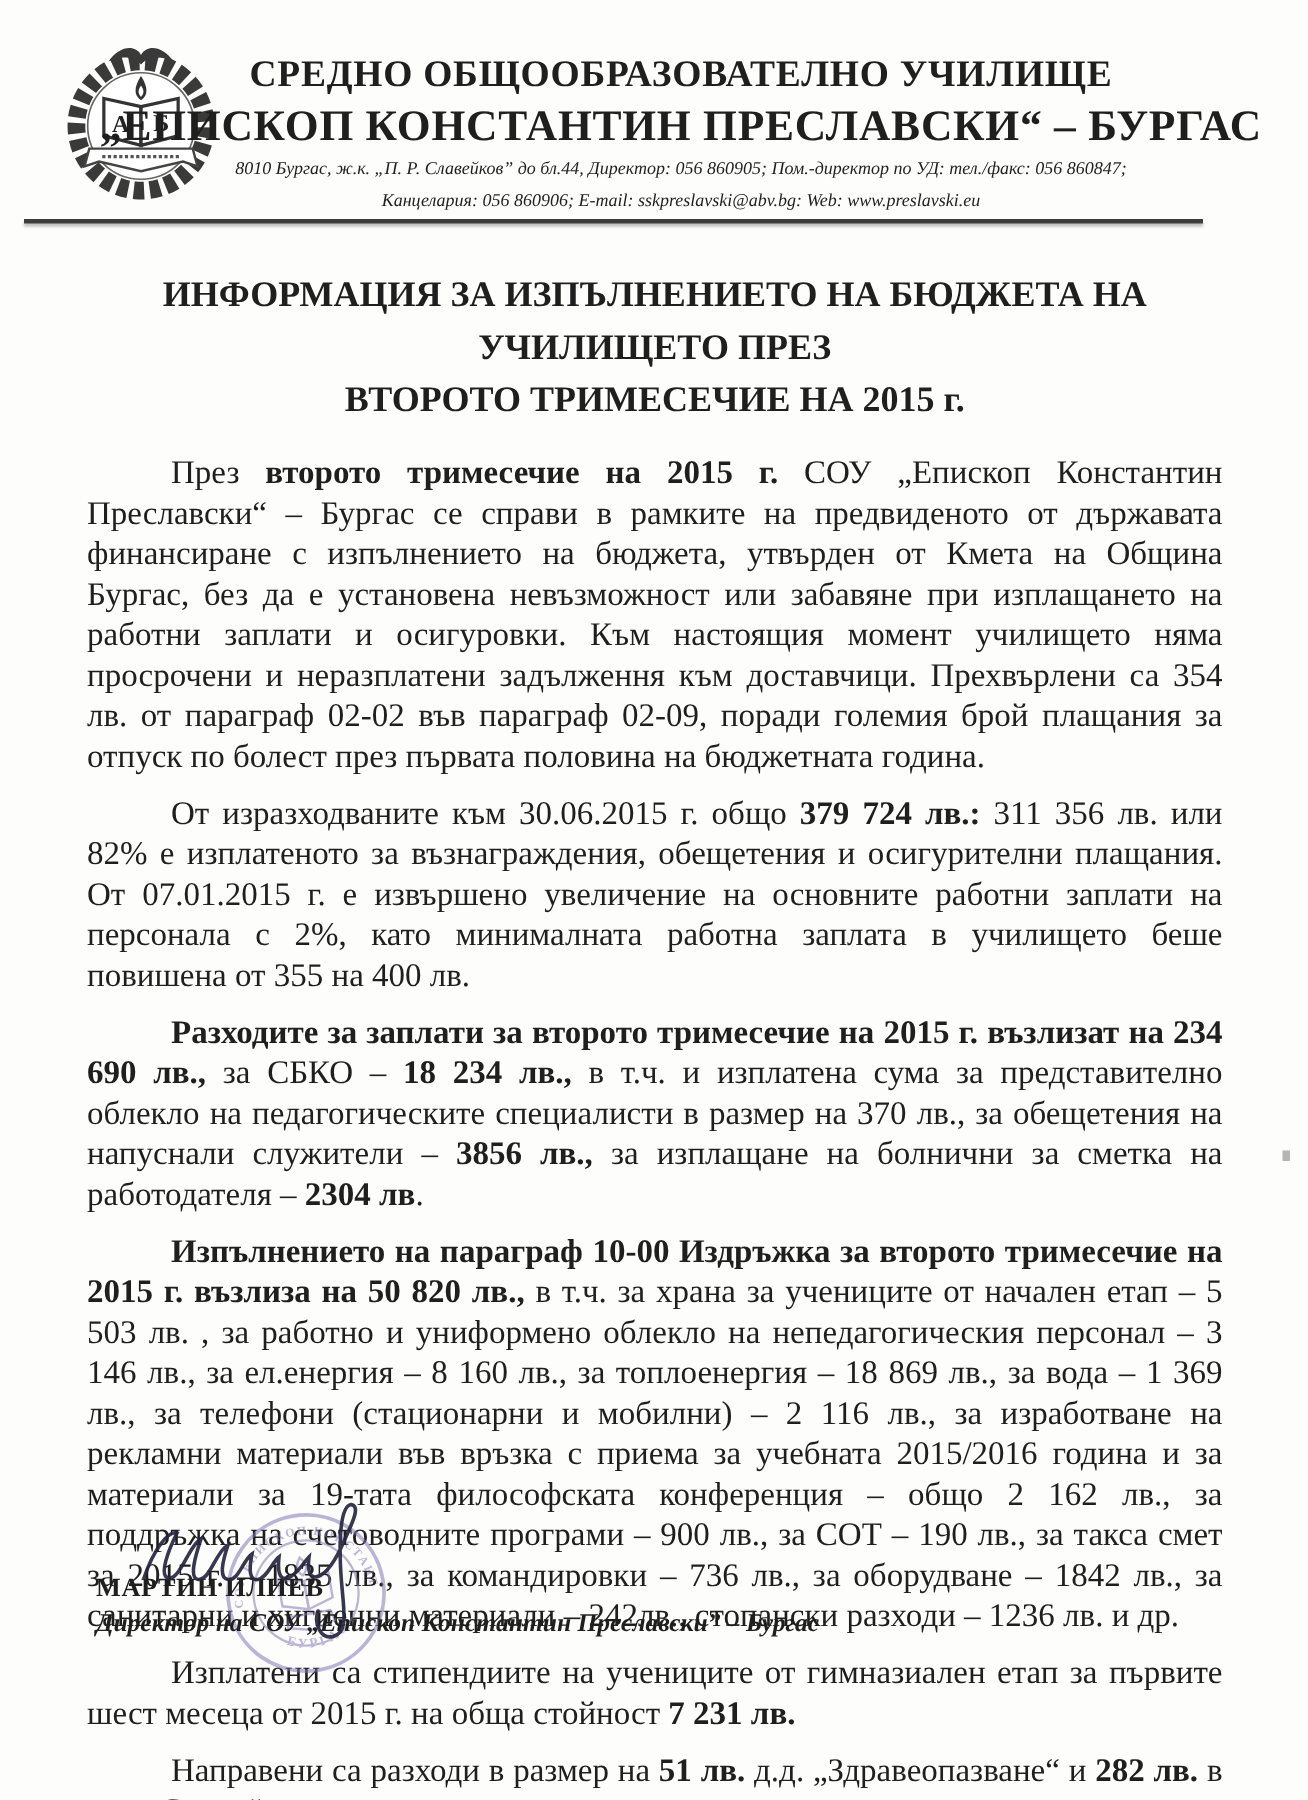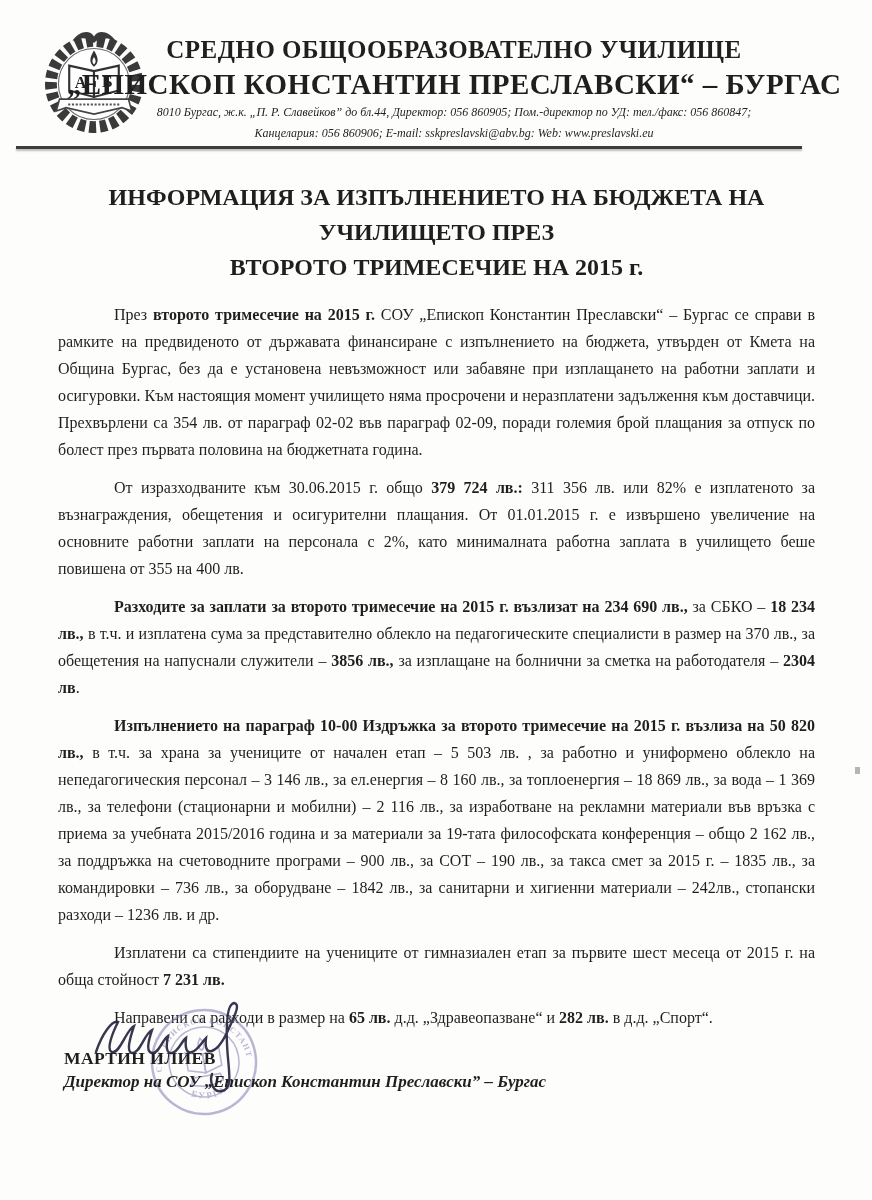--- a/index.html
+++ b/index.html
@@ -21,21 +21,21 @@
   .logo{position:absolute;left:40px;top:28px;}
   .head-text{position:absolute;left:60px;top:34px;width:788px;text-align:center;}
   .school-line1{font-size:25px;font-weight:bold;letter-spacing:.5px;line-height:32px;}
   .school-line2{font-size:29px;font-weight:bold;letter-spacing:.5px;line-height:36px;}
   .contact{font-style:italic;font-size:12px;line-height:21px;white-space:nowrap;}
   .rule{position:absolute;left:16px;top:146px;width:786px;height:3px;
         background:var(--rule-color);box-shadow:0 2px 2px rgba(70,70,70,.35);}
   
   .main{position:absolute;left:58px;top:180px;width:757px;}
   .doc-title{text-align:center;font-weight:bold;font-size:24px;line-height:35px;margin:0 0 16px;}
-  .para{margin:0 0 11px;font-size:16px;line-height:27px;text-align:justify;text-indent:56px;}
+  .para{margin:0 0 11px;font-size:22px;line-height:27px;text-align:justify;text-indent:56px;}
   .para .b{font-weight:bold;}
   
   .stamp{position:absolute;left:146px;top:1004px;opacity:.52;transform:rotate(-10deg);z-index:1;}
   .stamp .ring{stroke:var(--stamp-color);fill:none;}
   .stamp text{fill:var(--stamp-color);font-family:"Liberation Serif",serif;font-weight:bold;}
   .stamp .crest{stroke:var(--stamp-color);fill:none;}
   .ink{position:absolute;left:88px;top:1000px;z-index:3;}
   .ink path{stroke:var(--ink-color);fill:none;stroke-width:2.4;stroke-linecap:round;opacity:.92;}
   .sig-name{position:absolute;left:64px;top:1048px;font-size:17.5px;font-weight:bold;
             letter-spacing:.4px;z-index:2;}
@@ -80,25 +80,25 @@
 
   <div class="rule"></div>
 
   <div class="main">
     <div class="doc-title">
       <div>ИНФОРМАЦИЯ ЗА ИЗПЪЛНЕНИЕТО НА БЮДЖЕТА НА УЧИЛИЩЕТО ПРЕЗ</div>
       <div>ВТОРОТО ТРИМЕСЕЧИЕ НА 2015 г.</div>
     </div>
     <div>
         <p class="para"><span>През </span><span class="b">второто тримесечие на 2015 г.</span><span> СОУ „Епископ Константин Преславски“ – Бургас се справи в рамките на предвиденото от държавата финансиране с изпълнението на бюджета, утвърден от Кмета на Община Бургас, без да е установена невъзможност или забавяне при изплащането на работни заплати и осигуровки. Към настоящия момент училището няма просрочени и неразплатени задълження към доставчици. Прехвърлени са 354 лв. от параграф 02-02 във параграф 02-09, поради големия брой плащания за отпуск по болест през първата половина на бюджетната година.</span></p>
-        <p class="para"><span>От изразходваните към 30.06.2015 г. общо </span><span class="b">379 724 лв.:</span><span> 311 356 лв. или 82% е изплатеното за възнаграждения, обещетения и осигурителни плащания. От 01.01.2015 г. е извършено увеличение на основните работни заплати на персонала с 2%, като минималната работна заплата в училището беше повишена от 355 на 400 лв.</span></p>
+        <p class="para"><span>От изразходваните към 30.06.2015 г. общо </span><span class="b">379 724 лв.:</span><span> 311 356 лв. или 82% е изплатеното за възнаграждения, обещетения и осигурителни плащания. От 07.01.2015 г. е извършено увеличение на основните работни заплати на персонала с 2%, като минималната работна заплата в училището беше повишена от 355 на 400 лв.</span></p>
         <p class="para"><span class="b">Разходите за заплати за второто тримесечие на 2015 г. възлизат на 234 690 лв.,</span><span> за СБКО – </span><span class="b">18 234 лв.,</span><span> в т.ч. и изплатена сума за представително облекло на педагогическите специалисти в размер на 370 лв., за обещетения на напуснали служители – </span><span class="b">3856 лв.,</span><span> за изплащане на болнични за сметка на работодателя – </span><span class="b">2304 лв</span><span>.</span></p>
         <p class="para"><span class="b">Изпълнението на параграф 10-00 Издръжка за второто тримесечие на 2015 г. възлиза на 50 820 лв.,</span><span> в т.ч. за храна за учениците от начален етап – 5 503 лв. , за работно и униформено облекло на непедагогическия персонал – 3 146 лв.,  за ел.енергия – 8 160 лв., за топлоенергия – 18 869 лв., за вода – 1 369 лв., за телефони (стационарни и мобилни) – 2 116 лв., за изработване на рекламни материали във връзка с приема за учебната 2015/2016 година и за материали за 19-тата философската конференция – общо 2 162 лв., за поддръжка на счетоводните програми – 900 лв., за СОТ – 190 лв., за такса смет за 2015 г. – 1835 лв., за командировки – 736 лв., за оборудване – 1842 лв., за санитарни и хигиенни материали – 242лв., стопански разходи – 1236 лв. и др.</span></p>
         <p class="para"><span>Изплатени са стипендиите на учениците от гимназиален етап за първите шест месеца от 2015 г. на обща стойност </span><span class="b">7 231 лв.</span></p>
-        <p class="para"><span>Направени са разходи в размер на </span><span class="b">65 лв.</span><span> д.д. „Здравеопазване“ и </span><span class="b">282 лв.</span><span> в д.д. „Спорт“.</span></p>
+        <p class="para"><span>Направени са разходи в размер на </span><span class="b">51 лв.</span><span> д.д. „Здравеопазване“ и </span><span class="b">282 лв.</span><span> в д.д. „Спорт“.</span></p>
       </div>
   </div>
 
   <svg class="stamp" width="116" height="116" viewBox="0 0 116 116">
     <defs>
       <path id="arcTop" d="M15,62 A43,43 0 1 1 101,62"></path>
       <path id="arcBottom" d="M22,66 A37,37 0 0 0 94,66"></path>
     </defs>
     <circle class="ring" cx="58" cy="58" r="52" stroke-width="2.5"></circle>
     <circle class="ring" cx="58" cy="58" r="35" stroke-width="1.5"></circle>

